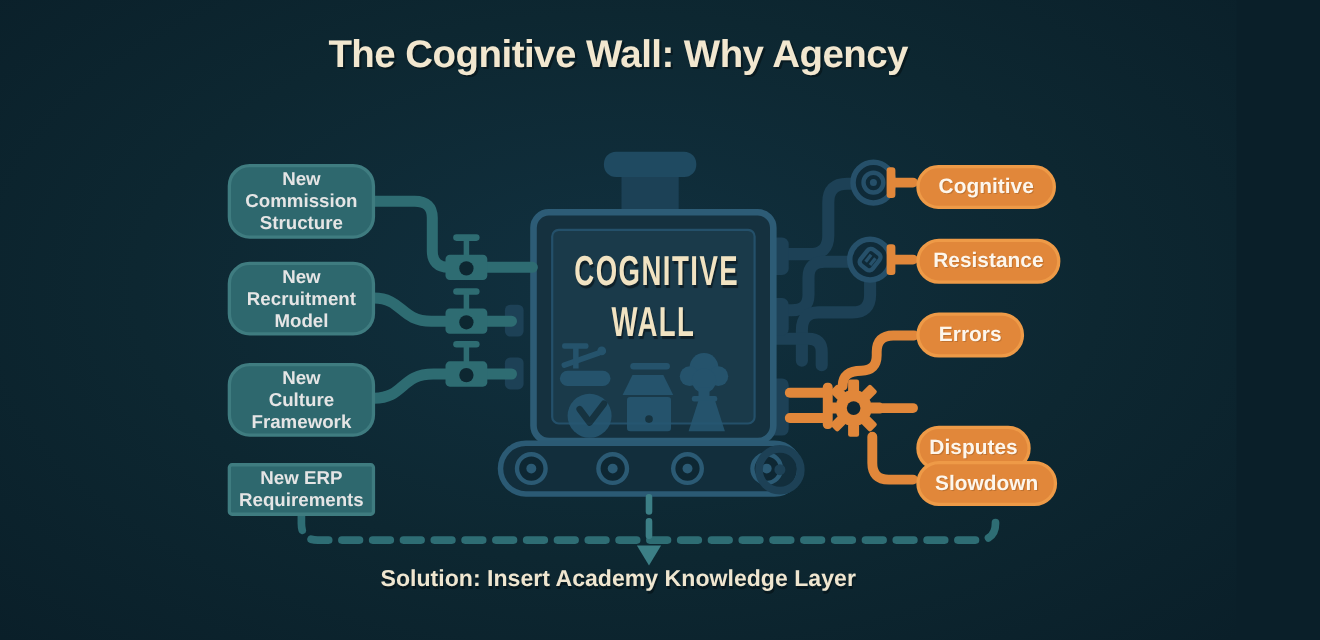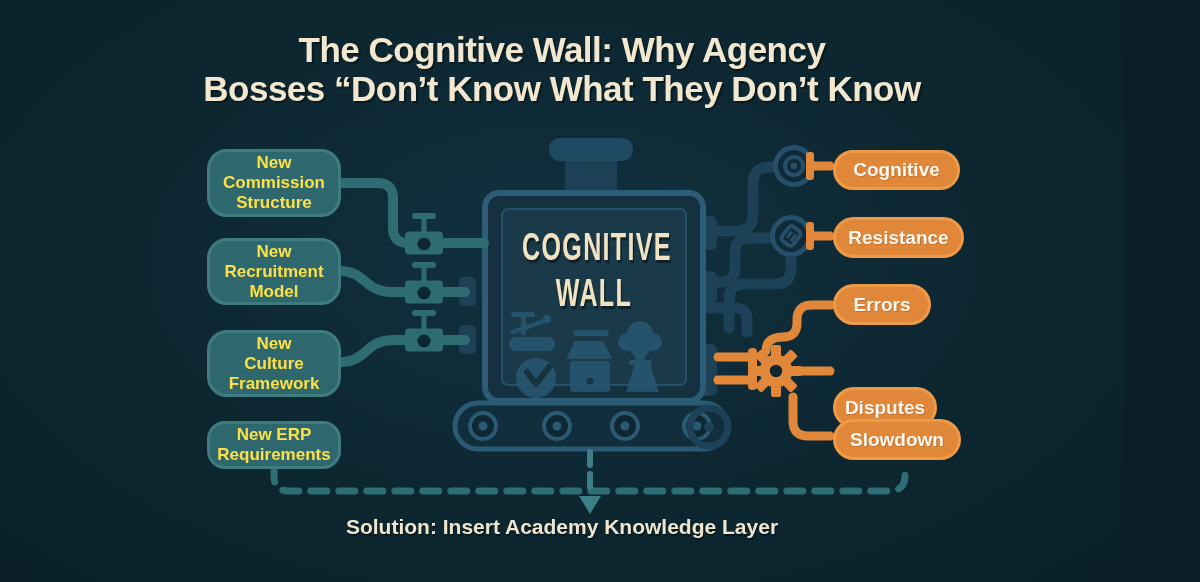--- a/index.html
+++ b/index.html
@@ -10,21 +10,21 @@
   }
   .art{position:absolute;left:0;top:0;width:1200px;height:582px;}
   .title{
     position:absolute;left:0;right:0;top:30px;text-align:center;
     color:#f2e7cf;font-weight:bold;font-size:35px;line-height:39px;letter-spacing:-0.5px;
     text-shadow:2px 2px 0 rgba(0,0,0,0.35);
   }
   .input-box{
     position:absolute;display:flex;align-items:center;justify-content:center;
     background:#2e686e;border:3px solid #3f7c80;border-radius:20px;
-    color:#fde047;font-weight:bold;font-size:17px;line-height:20px;text-align:center;
+    color:#e5e5e5;font-weight:bold;font-size:17px;line-height:20px;text-align:center;
     box-sizing:border-box;
   }
   .input-box span{white-space:pre-line;}
   .output-box{
     position:absolute;display:flex;align-items:center;justify-content:center;
     background:#e1873a;border:3px solid #ee9a47;border-radius:21px;
     color:#fdf6ec;font-weight:bold;font-size:19px;text-align:center;
     box-sizing:border-box;text-shadow:1px 1px 0 rgba(0,0,0,0.15);
   }
   .machine-label{
@@ -35,21 +35,21 @@
   }
   .solution{
     position:absolute;left:0;right:0;top:515px;text-align:center;
     color:#efe6d0;font-weight:bold;font-size:21px;
     text-shadow:1px 2px 0 rgba(0,0,0,0.35);
   }
   
   .in-0{left:207px;top:149px;width:134px;height:68px;}
   .in-1{left:207px;top:238px;width:134px;height:67px;}
   .in-2{left:207px;top:330px;width:134px;height:67px;}
-  .in-3{left:207px;top:421px;width:134px;height:48px;border-radius:18px;}
+  .in-3{left:207px;top:421px;width:134px;height:48px;border-radius:4px;}
   
   .out-0{left:833px;top:150px;width:127px;height:40px;}
   .out-1{left:833px;top:217px;width:131px;height:41px;}
   .out-2{left:833px;top:284px;width:98px;height:41px;}
   .out-3{left:833px;top:350px;width:104px;height:41px;margin-top:37px;}
   .out-4{left:833px;top:419px;width:128px;height:41px;}
 </style>
 </head>
 <body>
 
@@ -197,21 +197,20 @@
     </g>
 
     <g>
       <path d="M 590 452 V 496" fill="none" stroke="#3c7f86" stroke-width="6" stroke-linecap="round" stroke-dasharray="13 9"></path>
       <polygon points="579,496 601,496 590,514" fill="#3c7f86"></polygon>
     </g>
   </svg>
 
   <div class="title">
     <div>The Cognitive Wall: Why Agency</div>
-    <div>Bosses “Don’t Know What They Don’t Know</div>
   </div>
 
   <div class="machine-label">
     <div>COGNITIVE</div>
     <div>WALL</div>
   </div>
 
   <div class="input-box in-0">
     <span>New
 Commission

